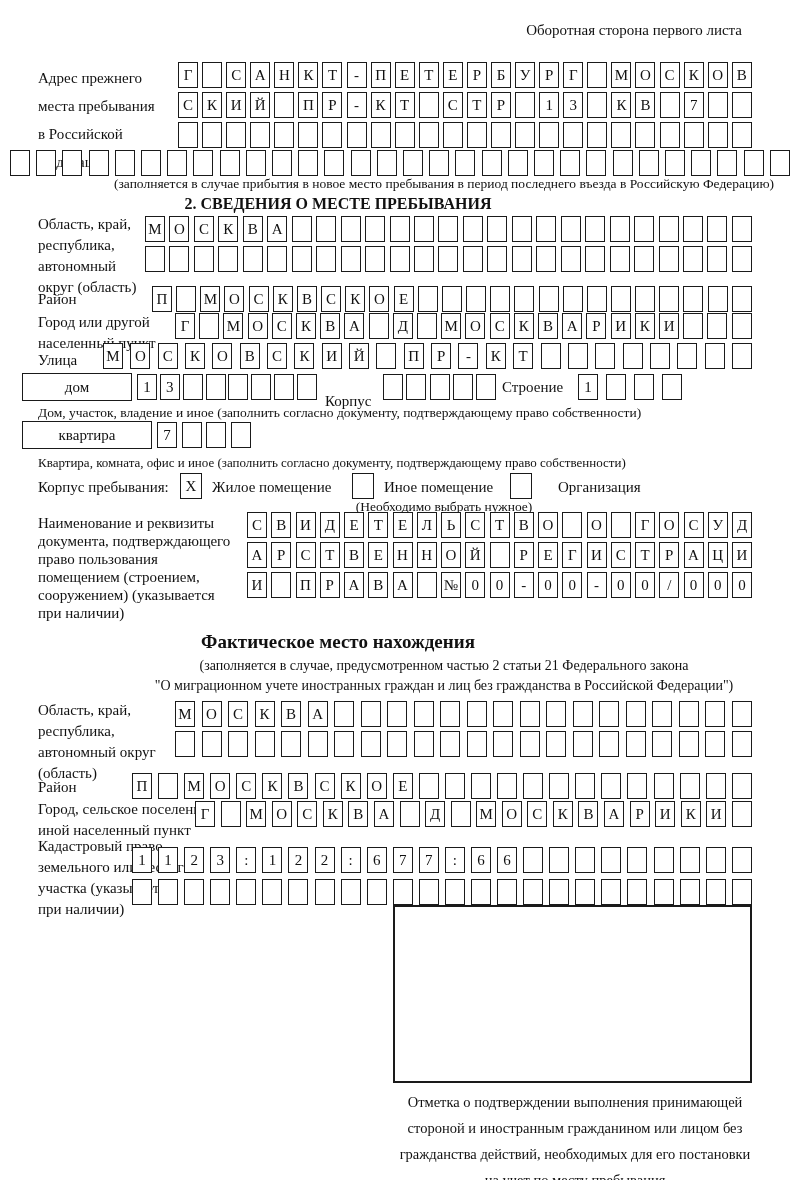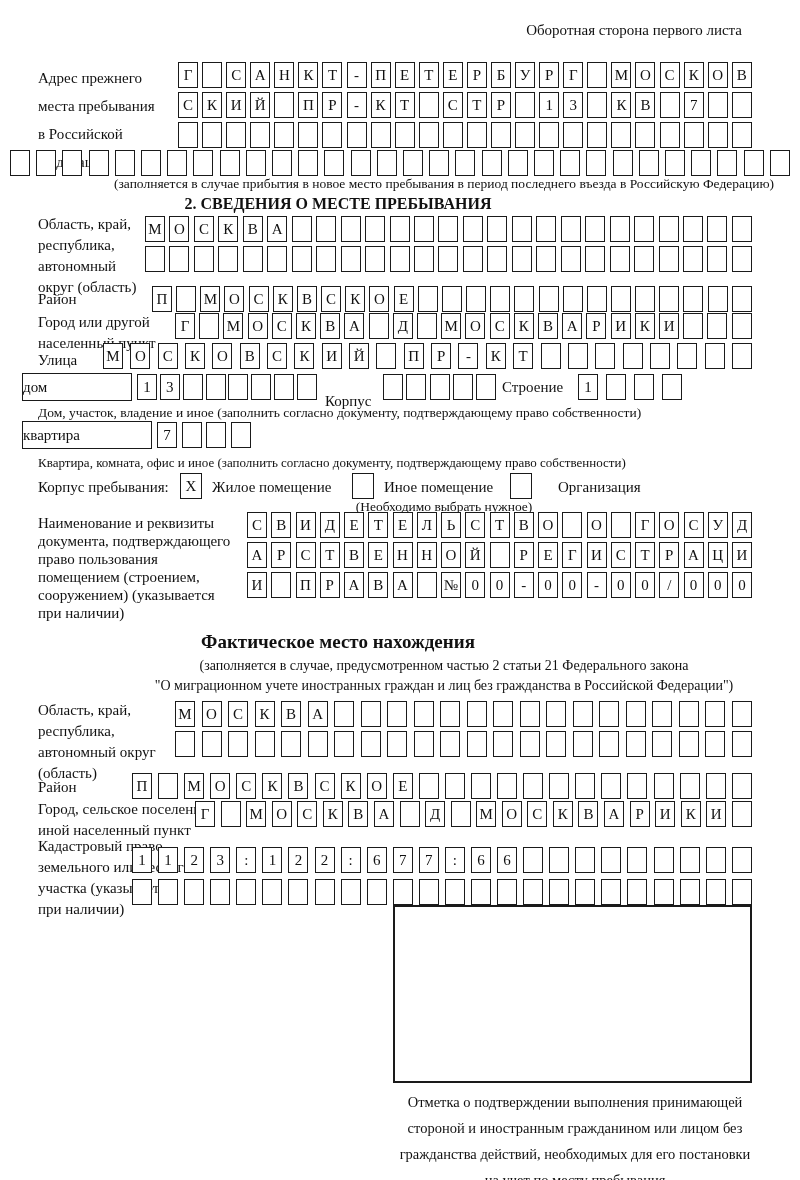--- a/index.html
+++ b/index.html
@@ -6,21 +6,21 @@
   body{width:800px;height:1180px;position:relative;overflow:hidden;
        font-family:"Liberation Serif","DejaVu Serif",serif;color:#111;}
   .lbl{position:absolute;font-size:15px;line-height:21px;white-space:pre-line;}
   .note{position:absolute;left:0;width:800px;text-align:center;font-size:13.5px;margin-left:44px;}
   .title{position:absolute;left:0;width:676px;text-align:center;font-weight:bold;font-size:16px;}
   .cellrow{position:absolute;display:flex;justify-content:space-between;}
   .cell{box-sizing:border-box;width:20px;height:26px;border:1.5px solid #1a1a1a;
         display:flex;align-items:center;justify-content:center;
         font-size:15px;font-family:"Liberation Serif","DejaVu Serif",serif;flex:0 0 auto;background:#fff;}
   .bigbox{position:absolute;box-sizing:border-box;border:1.7px solid #1a1a1a;height:28px;
-          display:flex;align-items:center;justify-content:flex-start;font-size:15px;background:#fff;}
+          display:flex;align-items:center;justify-content:center;font-size:15px;background:#fff;}
   .chk{position:absolute;box-sizing:border-box;width:22px;height:26px;border:1.5px solid #1a1a1a;
        display:flex;align-items:center;justify-content:center;font-size:15px;background:#fff;}
   .bigrect{position:absolute;box-sizing:border-box;border:2px solid #1a1a1a;background:#fff;}
   .caption{position:absolute;text-align:center;font-size:14.5px;line-height:26px;white-space:pre-line;}
   .hdr{position:absolute;font-size:15px;}
 </style>
 </head>
 <body>
 
 <div class="hdr" style="top:22px;right:58px">Оборотная сторона первого листа</div>

